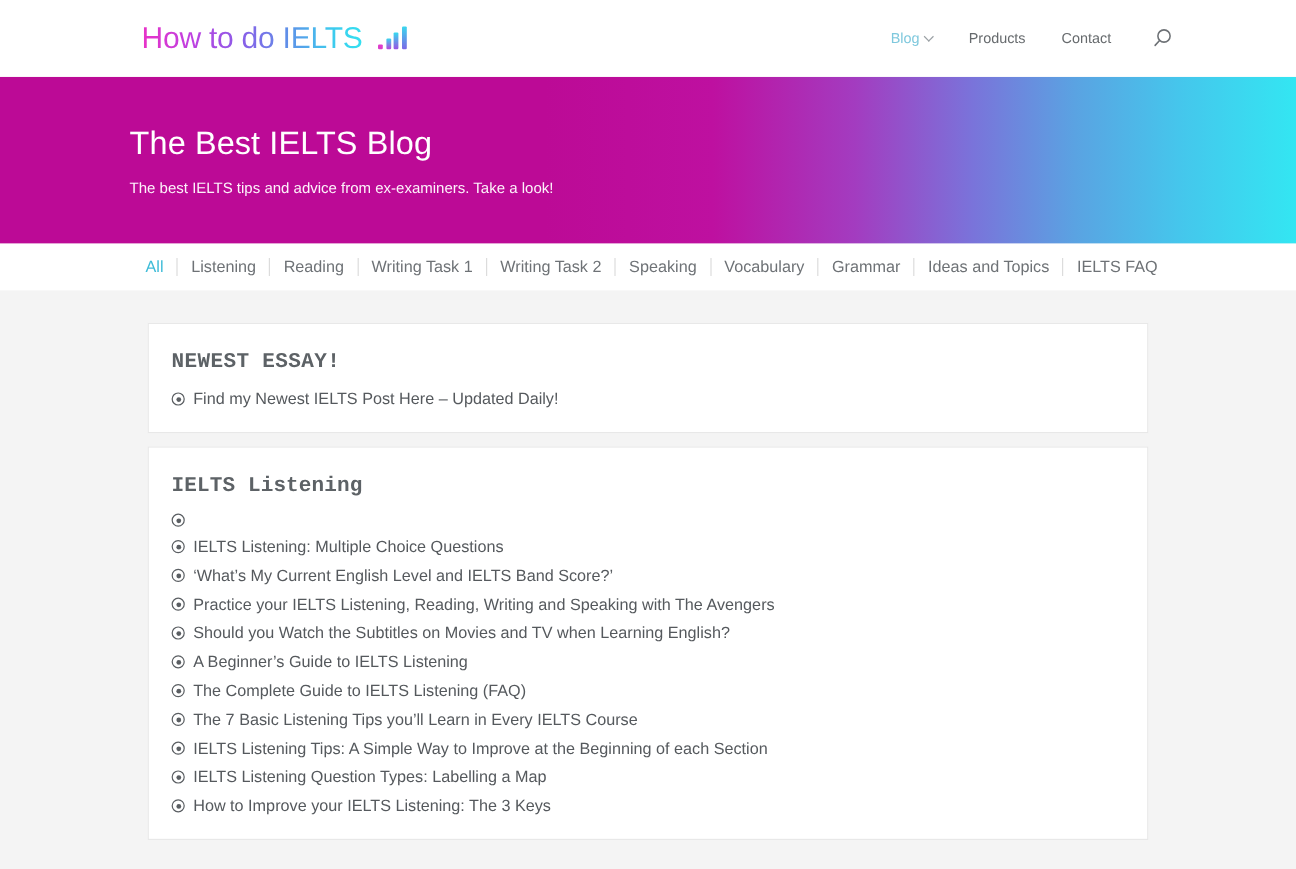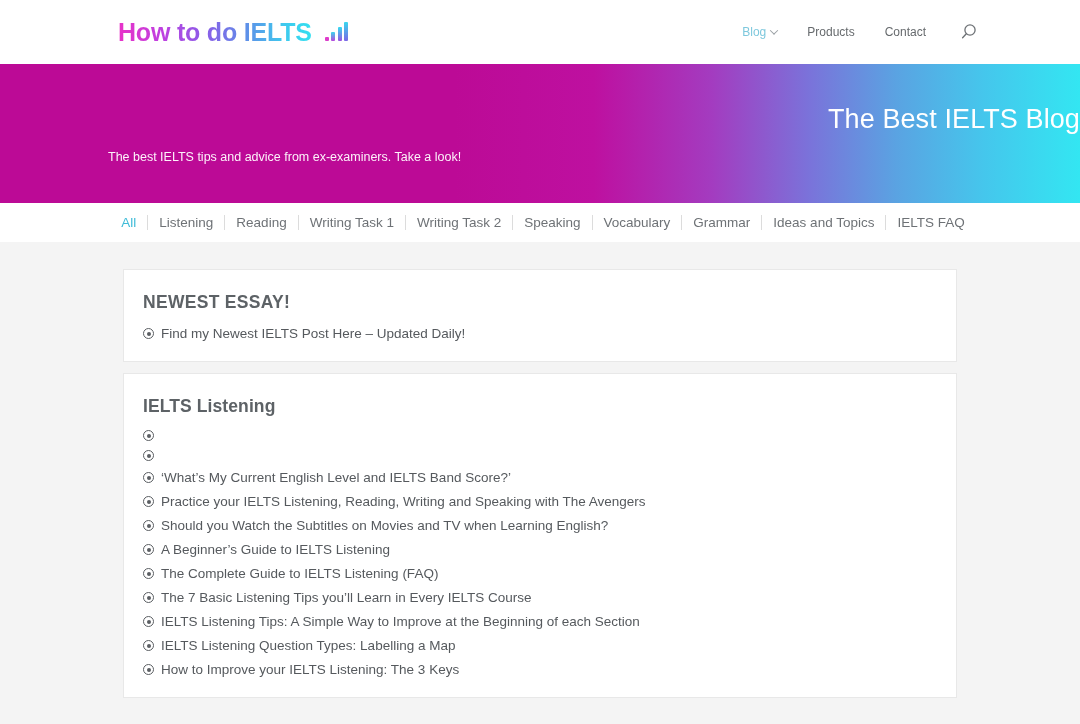--- a/index.html
+++ b/index.html
@@ -25,21 +25,21 @@
     align-items: center;
     padding: 0 100px 0 118px;
     position: relative;
   }
 
   .logo {
     display: flex;
     align-items: center;
     gap: 13px;
     font-size: 25px;
-    font-weight: bold;
+    font-weight: normal;
     letter-spacing: -0.2px;
     white-space: nowrap;
   }
   .logo-text {
     background: linear-gradient(90deg,#e832c8 0%, #c040e0 22%, #8a5de8 45%, #5f8fe8 66%, #3fc8ee 85%, #33e0f0 100%);
     -webkit-background-clip: text;
     background-clip: text;
     color: transparent;
     -webkit-text-fill-color: transparent;
   }
@@ -102,21 +102,20 @@
     display: flex;
     flex-direction: column;
     justify-content: center;
   }
   .hero-title {
     color: #ffffff;
     font-size: 27px;
     font-weight: normal;
     letter-spacing: 0.1px;
     margin-bottom: 15px;
-    text-align: right;
   }
   .hero-sub {
     color: #fdf2fa;
     font-size: 12.5px;
   }
 
   
   .filter-bar {
     height: 39px;
     background: #ffffff;
@@ -151,20 +150,21 @@
     background: #ffffff;
     border: 1px solid #e8e8e8;
     padding: 22px 24px 20px 19px;
   }
   .card-title {
     font-size: 17.5px;
     font-weight: bold;
     color: #5d6266;
     letter-spacing: 0.1px;
     margin-bottom: 13px;
+    font-family: Liberation Mono, monospace;
   }
   .card-title.caps { letter-spacing: 0.3px; }
 
   .post-list { list-style: none; }
   .post-item {
     display: flex;
     align-items: center;
     gap: 7px;
     margin-bottom: 9px;
     font-size: 13.5px;
@@ -272,20 +272,21 @@
         </ul>
       </section>
       <section class="card">
         <h2 class="card-title">IELTS Listening</h2>
         <ul class="post-list">
           <li class="post-item">
             <span class="bullet-icon"></span>
           </li>
           <li class="post-item">
             <span class="bullet-icon"></span>
+            <a class="post-link">IELTS Listening: Multiple Choice Questions</a>
           </li>
           <li class="post-item">
             <span class="bullet-icon"></span>
             <a class="post-link">‘What’s My Current English Level and IELTS Band Score?’</a>
           </li>
           <li class="post-item">
             <span class="bullet-icon"></span>
             <a class="post-link">Practice your IELTS Listening, Reading, Writing and Speaking with The Avengers</a>
           </li>
           <li class="post-item">

